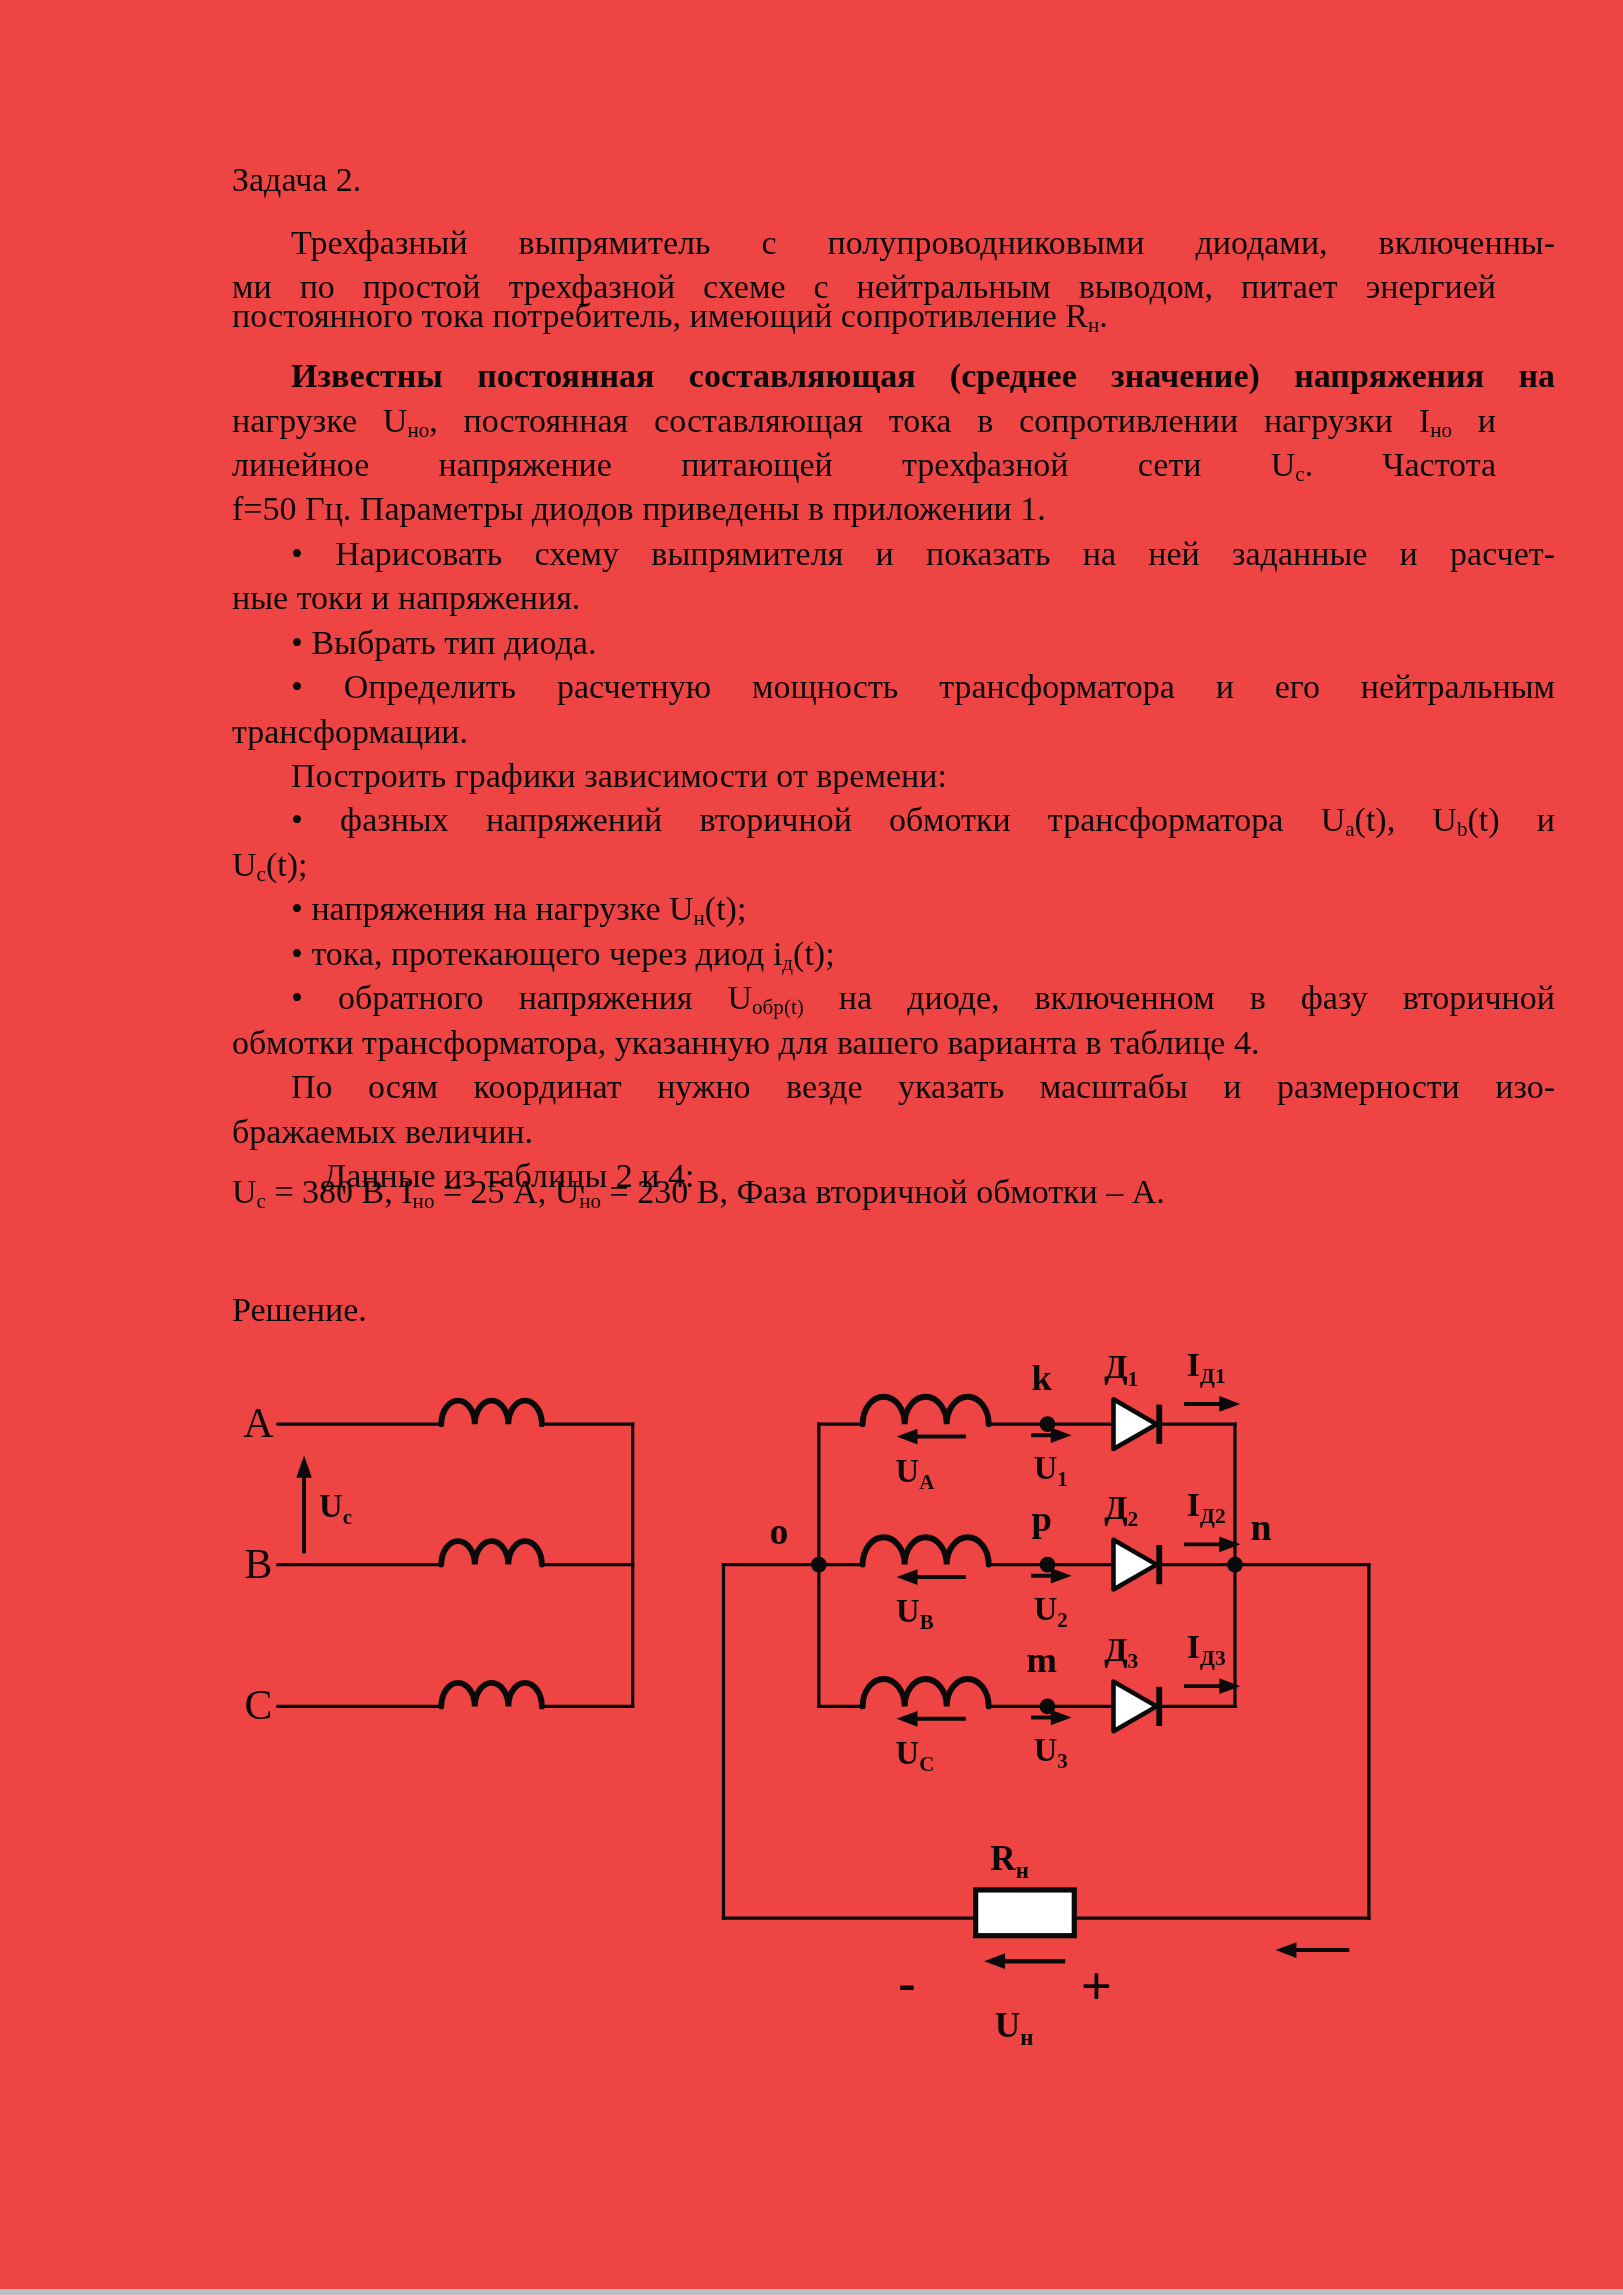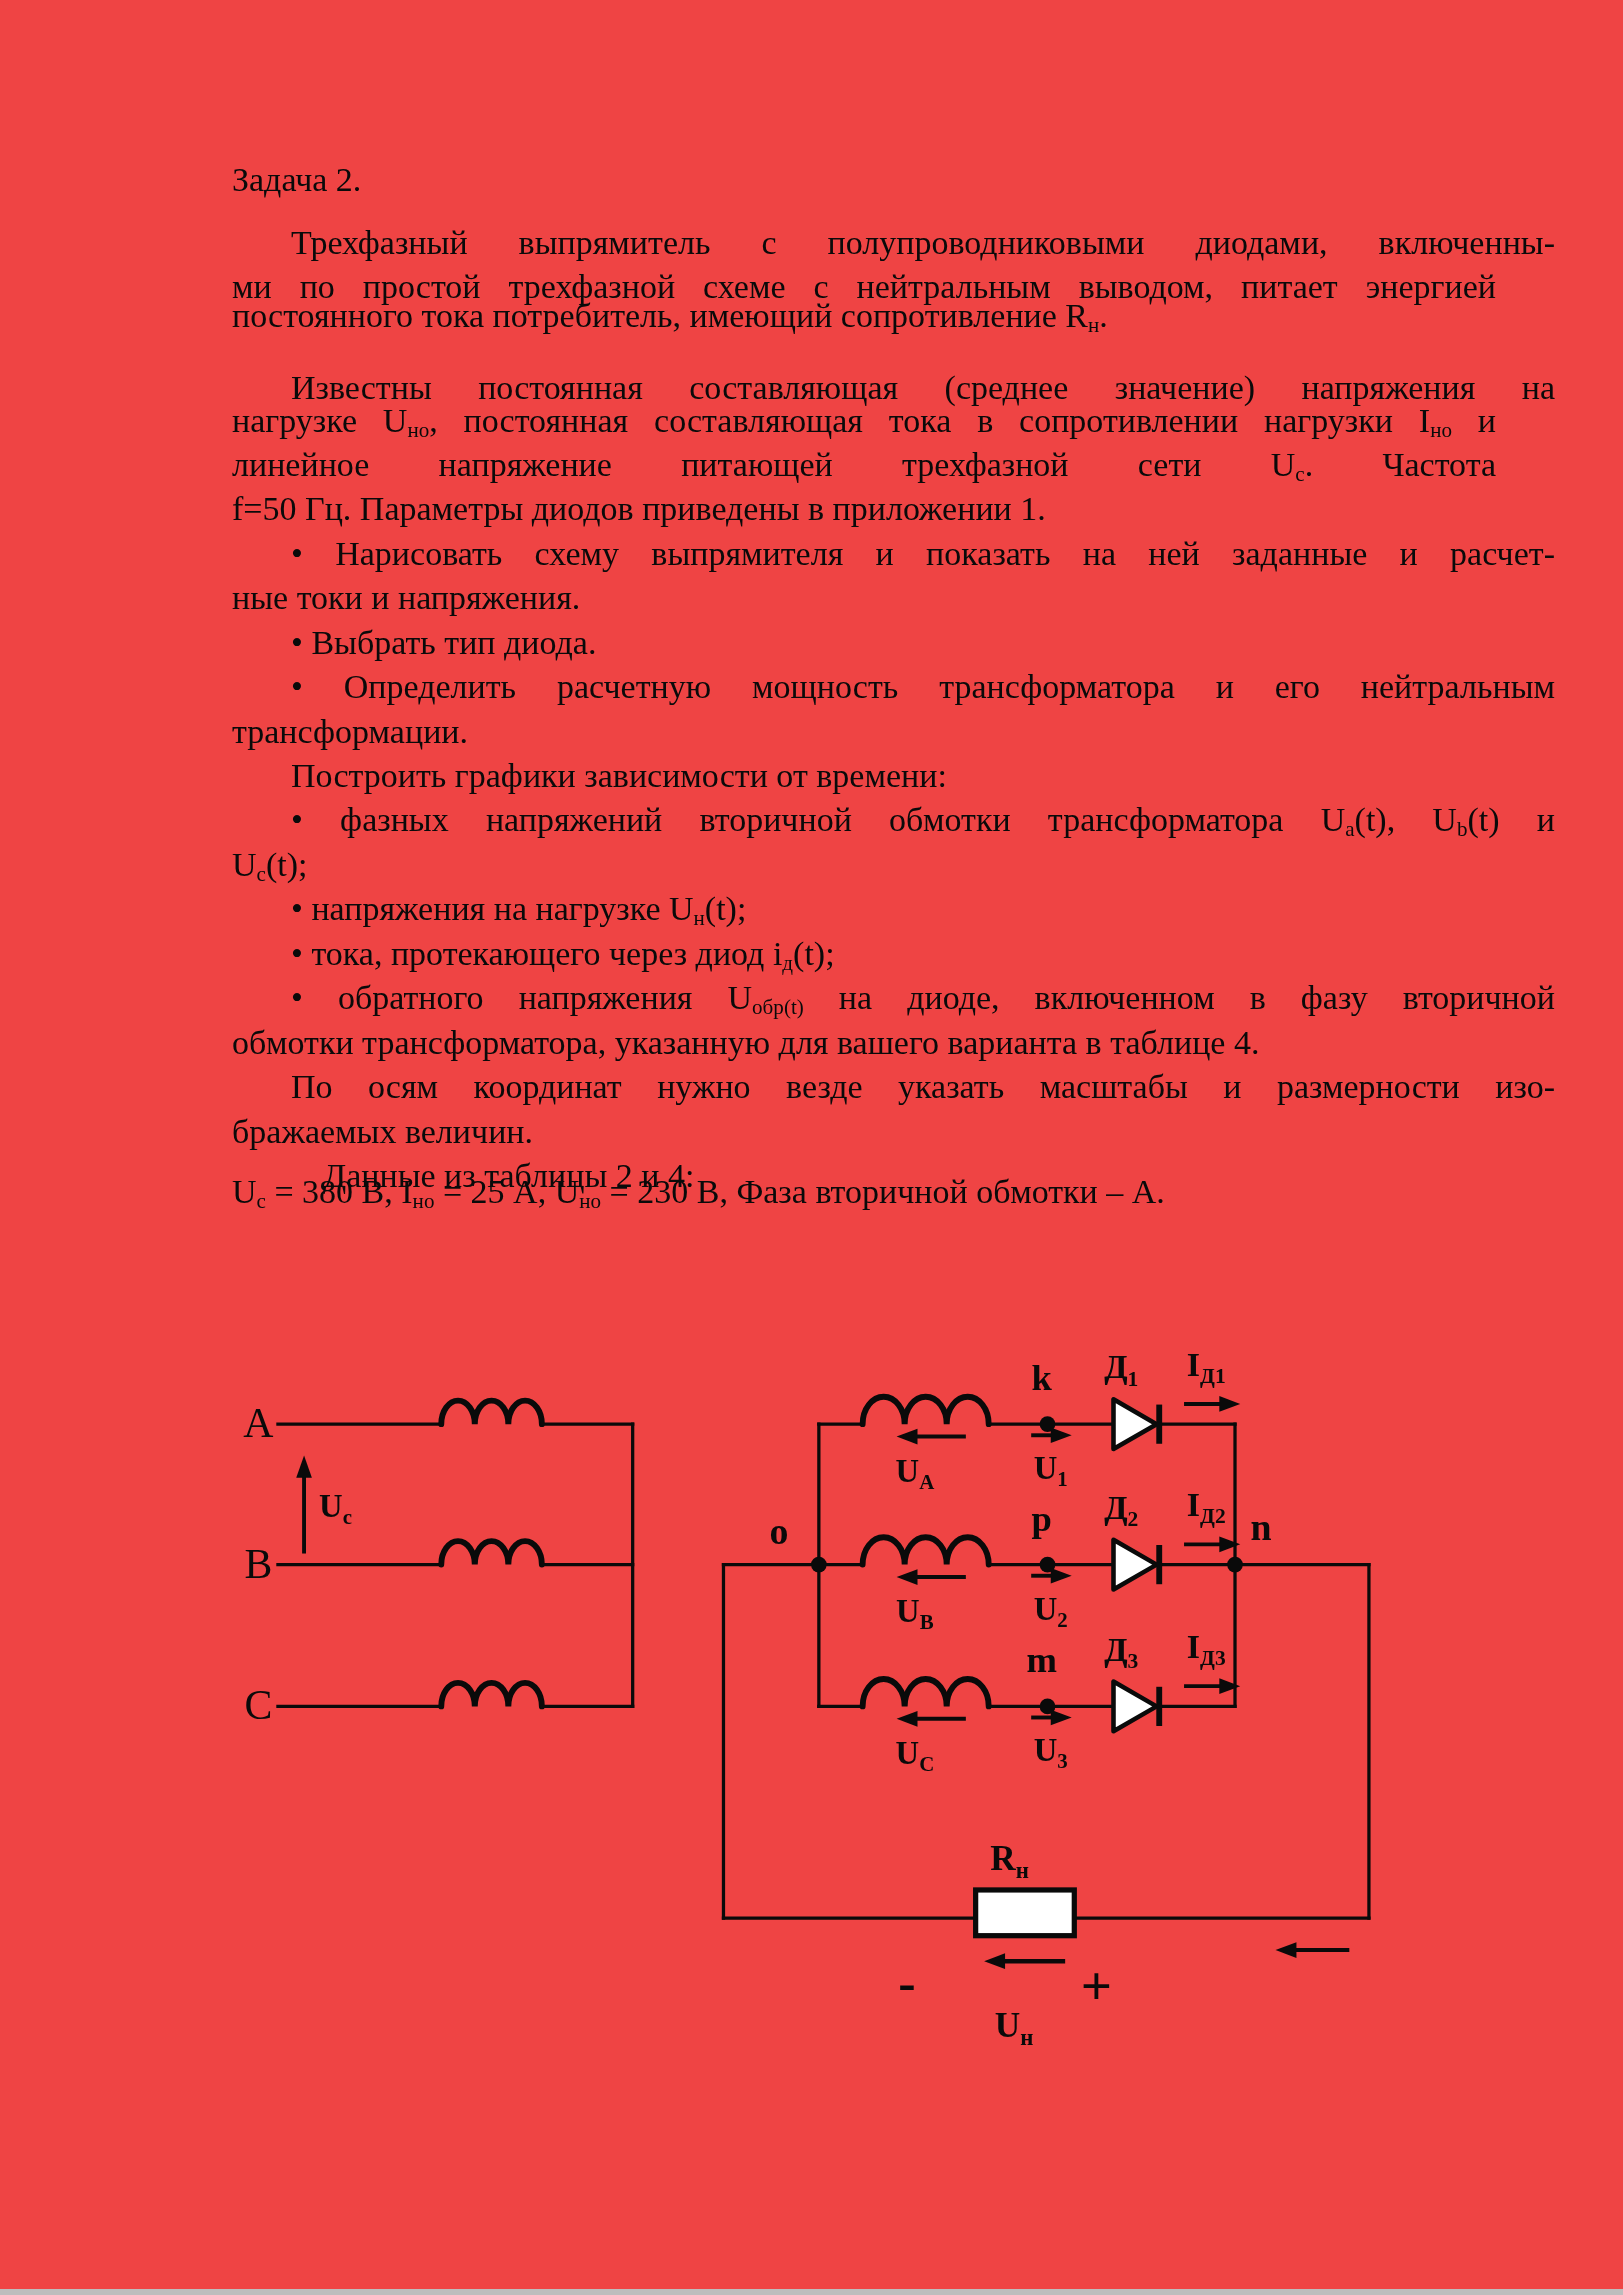--- a/index.html
+++ b/index.html
@@ -44,41 +44,42 @@
 </style>
 </head>
 <body>
 
 <div class="page">
   <div class="line" id="title-line">Задача 2.</div>
   <div id="text-lines">
       <div class="line just" style="top: 221px; padding-left: 59px;">Трехфазный выпрямитель с полупроводниковыми диодами, включенны-</div>
       <div class="line just" style="top: 265px; padding-left: 0px;">ми по простой трехфазной схеме с нейтральным выводом, питает энергией</div>
       <div class="line wrapline" style="top: 294px; padding-left: 0px;">постоянного тока потребитель, имеющий сопротивление R<sub>н</sub>.</div>
-      <div class="line just" style="top: 366px; padding-left: 59px;">Известны постоянная составляющая (среднее значение) напряжения на</div>
+      <div class="line just" style="top: 354px; padding-left: 59px; font-weight: bold;">Известны постоянная составляющая (среднее значение) напряжения на</div>
       <div class="line just" style="top: 399px; padding-left: 0px;">нагрузке U<sub>но</sub>, постоянная составляющая тока в сопротивлении нагрузки I<sub>но</sub> и</div>
       <div class="line just" style="top: 443px; padding-left: 0px;">линейное напряжение питающей трехфазной сети U<sub>с</sub>. Частота</div>
       <div class="line wrapline" style="top: 487px; padding-left: 0px;">f=50 Гц. Параметры диодов приведены в приложении 1.</div>
       <div class="line just" style="top: 532px; padding-left: 59px;">• Нарисовать схему выпрямителя и показать на ней заданные и расчет-</div>
       <div class="line wrapline" style="top: 576px; padding-left: 0px;">ные токи и напряжения.</div>
       <div class="line wrapline" style="top: 621px; padding-left: 59px;">• Выбрать тип диода.</div>
       <div class="line just" style="top: 665px; padding-left: 59px;">• Определить расчетную мощность трансформатора и его нейтральным</div>
       <div class="line wrapline" style="top: 710px; padding-left: 0px;">трансформации.</div>
       <div class="line wrapline" style="top: 754px; padding-left: 59px;">Построить графики зависимости от времени:</div>
       <div class="line just" style="top: 798px; padding-left: 59px;">• фазных напряжений вторичной обмотки трансформатора U<sub>а</sub>(t), U<sub>b</sub>(t) и</div>
       <div class="line wrapline" style="top: 843px; padding-left: 0px;">U<sub>с</sub>(t);</div>
       <div class="line wrapline" style="top: 887px; padding-left: 59px;">• напряжения на нагрузке U<sub>н</sub>(t);</div>
       <div class="line wrapline" style="top: 932px; padding-left: 59px;">• тока, протекающего через диод i<sub>д</sub>(t);</div>
       <div class="line just" style="top: 976px; padding-left: 59px;">• обратного напряжения U<sub>обр(t)</sub> на диоде, включенном в фазу вторичной</div>
       <div class="line wrapline" style="top: 1021px; padding-left: 0px;">обмотки трансформатора, указанную для вашего варианта в таблице 4.</div>
       <div class="line just" style="top: 1065px; padding-left: 59px;">По осям координат нужно везде указать масштабы и размерности изо-</div>
       <div class="line wrapline" style="top: 1110px; padding-left: 0px;">бражаемых величин.</div>
       <div class="line wrapline" style="top: 1154px; padding-left: 91px;">Данные из таблицы 2 и 4:</div>
       <div class="line wrapline" style="top: 1170px; padding-left: 0px;">U<sub>с</sub> = 380 В, I<sub>но</sub> = 25 А, U<sub>но</sub> = 230 В, Фаза вторичной обмотки – А.</div>
     </div>
+  <div class="line" id="solution-line">Решение.</div>
   <svg id="circuit" width="1624" height="2295" viewBox="0 0 2485 3513" xmlns="http://www.w3.org/2000/svg">
       <text x="395" y="2200" fill="#0a0a0a" font-family="&quot;Liberation Serif&quot;, serif" font-size="64" font-weight="400" text-anchor="middle">A</text>
       <line x1="425" y1="2180" x2="675" y2="2180" stroke="#0a0a0a" stroke-width="5" stroke-linecap="square"></line>
       <path d="M675,2180 a25.666666666666668,36 0 0 1 51.333333333333336,0 a25.666666666666668,36 0 0 1 51.333333333333336,0 a25.666666666666668,36 0 0 1 51.333333333333336,0" fill="none" stroke="#0a0a0a" stroke-width="9" stroke-linecap="round"></path>
       <line x1="829" y1="2180" x2="968" y2="2180" stroke="#0a0a0a" stroke-width="5" stroke-linecap="square"></line>
       <text x="395" y="2415" fill="#0a0a0a" font-family="&quot;Liberation Serif&quot;, serif" font-size="64" font-weight="400" text-anchor="middle">B</text>
       <line x1="425" y1="2395" x2="675" y2="2395" stroke="#0a0a0a" stroke-width="5" stroke-linecap="square"></line>
       <path d="M675,2395 a25.666666666666668,36 0 0 1 51.333333333333336,0 a25.666666666666668,36 0 0 1 51.333333333333336,0 a25.666666666666668,36 0 0 1 51.333333333333336,0" fill="none" stroke="#0a0a0a" stroke-width="9" stroke-linecap="round"></path>
       <line x1="829" y1="2395" x2="968" y2="2395" stroke="#0a0a0a" stroke-width="5" stroke-linecap="square"></line>
       <text x="395" y="2632" fill="#0a0a0a" font-family="&quot;Liberation Serif&quot;, serif" font-size="64" font-weight="400" text-anchor="middle">C</text>

